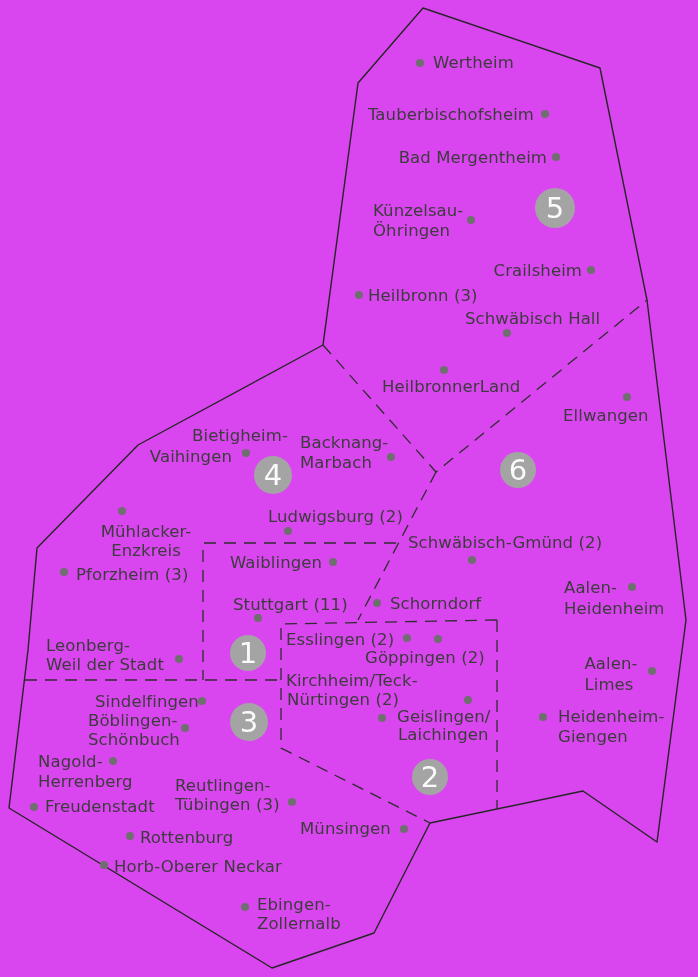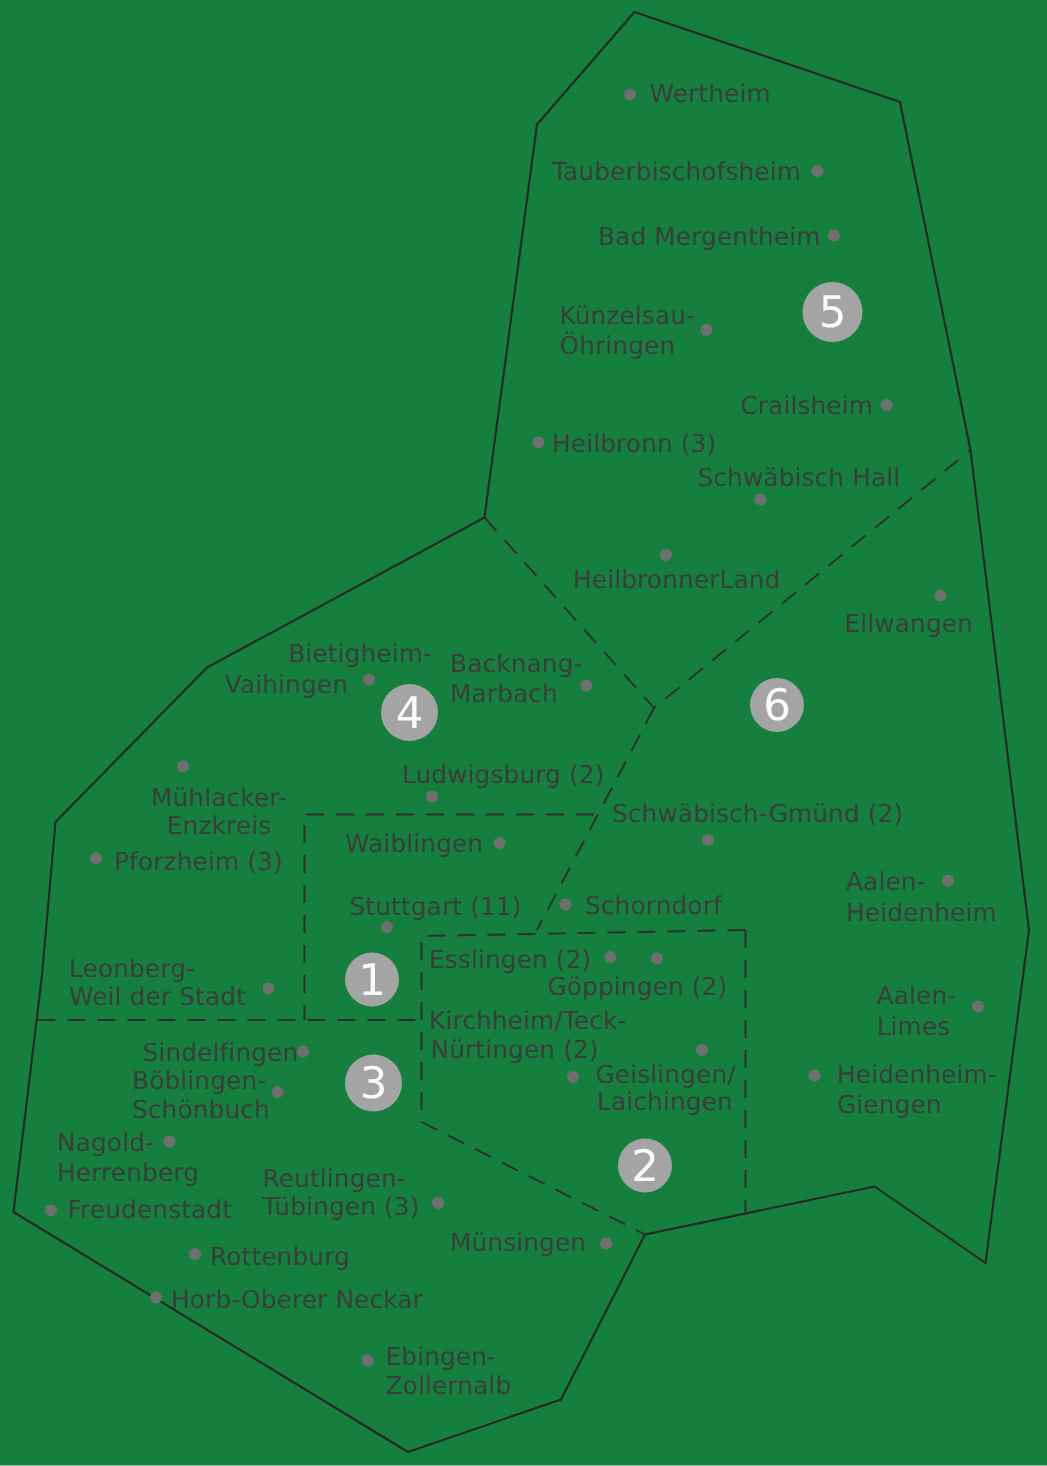--- a/index.html
+++ b/index.html
@@ -7,21 +7,21 @@
     padding: 0;
     background: #ffffff;
     width: 698px;
     height: 977px;
     overflow: hidden;
   }
   .stage {
     position: relative;
     width: 698px;
     height: 977px;
-    background: #15803d;
+    background: #d946ef;
   }
   svg { display: block; }
   .outline {
     fill: none;
     stroke: #262626;
     stroke-width: 1.4;
     stroke-linejoin: round;
   }
   .dashed {
     fill: none;

